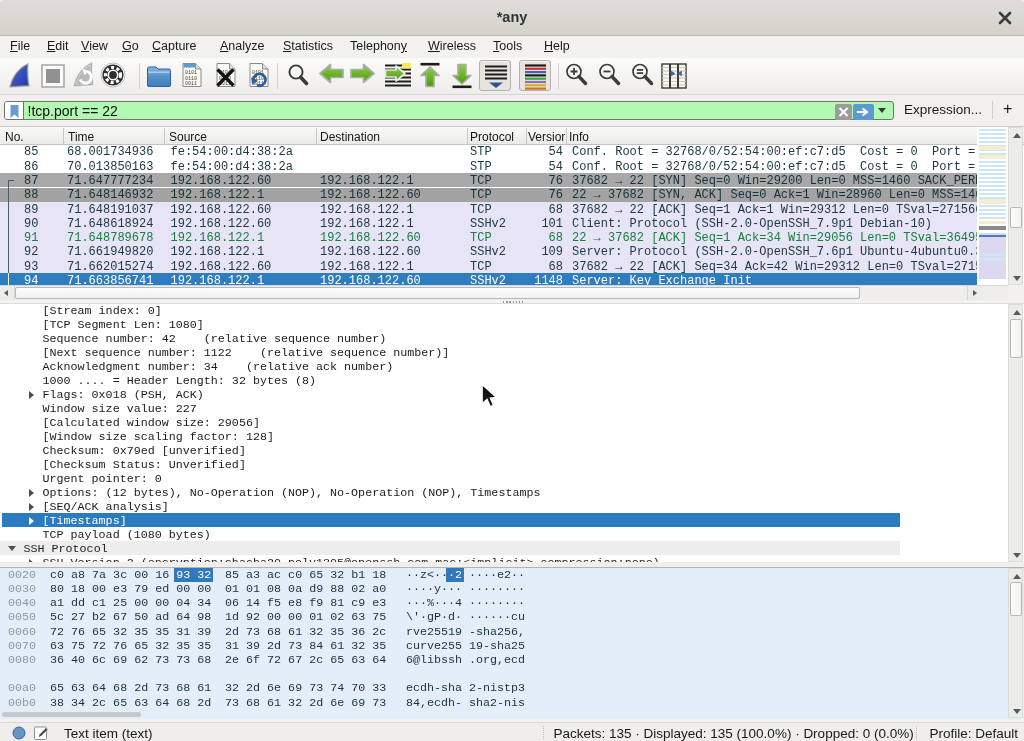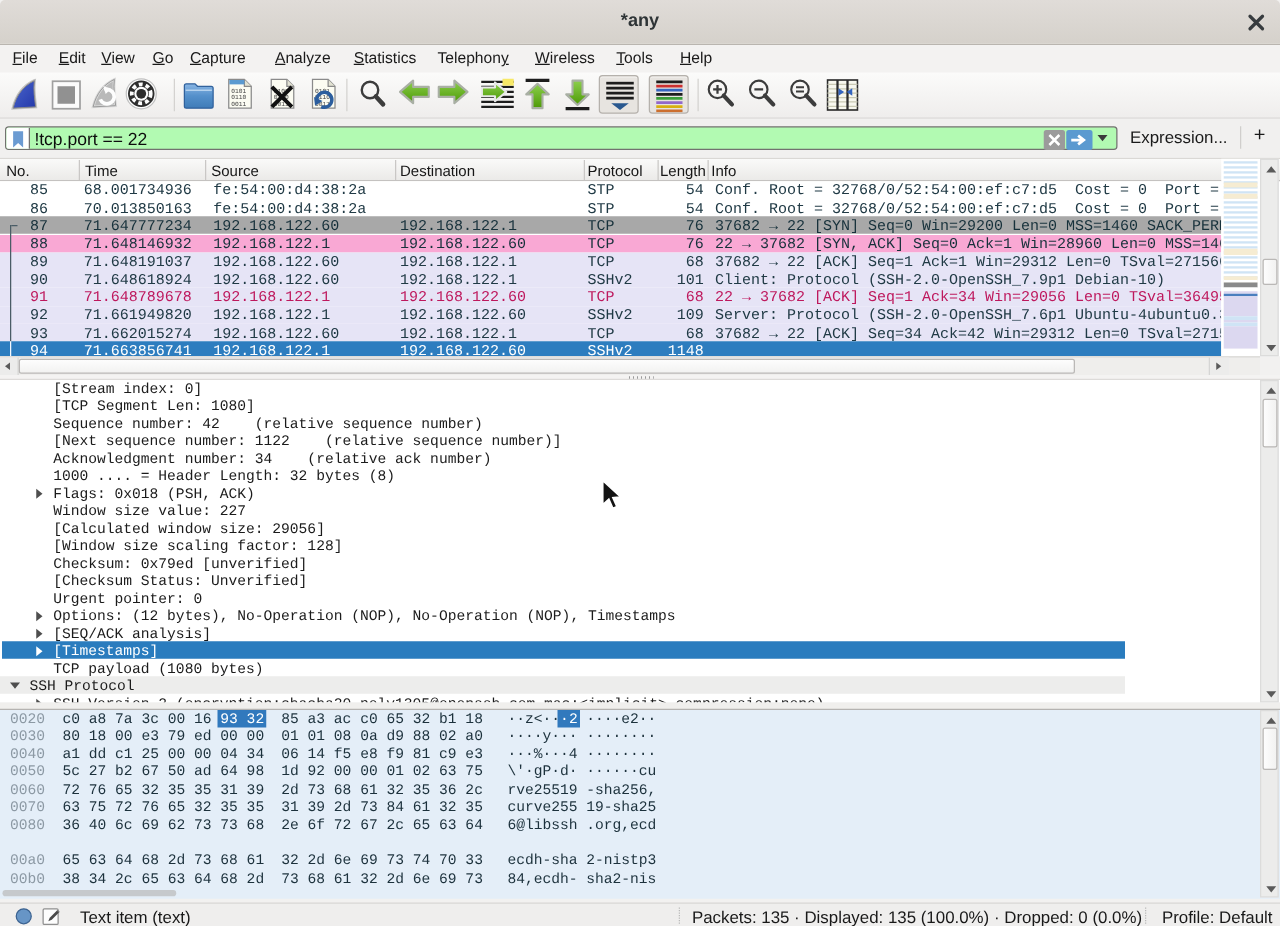--- a/index.html
+++ b/index.html
@@ -285,71 +285,71 @@
 <div class="hcol" style="left:5px">No.</div>
       <div class="hsep" style="left:63px"></div>
 <div class="hcol" style="left:68px">Time</div>
       <div class="hsep" style="left:164px"></div>
 <div class="hcol" style="left:169px">Source</div>
       <div class="hsep" style="left:316px"></div>
 <div class="hcol" style="left:320px">Destination</div>
       <div class="hsep" style="left:467px"></div>
 <div class="hcol" style="left:470px">Protocol</div>
       <div class="hsep" style="left:526px"></div>
-<div class="hcol" style="left:528px;width:37px;overflow:hidden">Length</div>
+<div class="hcol" style="left:528px;width:37px;overflow:hidden">Version</div>
       <div class="hsep" style="left:566px"></div>
 <div class="hcol" style="left:569px">Info</div>
 </div>
 <div class="prow mono" style="top:18.6px;height:14.3px;background:#ffffff;color:#203a45">
 <div class="cno">85</div><div class="ctime">68.001734936</div><div class="csrc">fe:54:00:d4:38:2a</div>
 <div class="cproto">STP</div><div class="clen">54</div><div class="cinfo">Conf. Root = 32768/0/52:54:00:ef:c7:d5  Cost = 0  Port = 0x8004</div>
 </div>
 <div class="prow mono" style="top:32.9px;height:14.3px;background:#ffffff;color:#203a45">
 <div class="cno">86</div><div class="ctime">70.013850163</div><div class="csrc">fe:54:00:d4:38:2a</div>
 <div class="cproto">STP</div><div class="clen">54</div><div class="cinfo">Conf. Root = 32768/0/52:54:00:ef:c7:d5  Cost = 0  Port = 0x8004</div>
 </div>
 <div class="prow mono" style="top:47.2px;height:14.3px;background:#a8a8a8;color:#17313b">
 <div class="cno">87</div><div class="ctime">71.647777234</div><div class="csrc">192.168.122.60</div>
 <div class="cdst">192.168.122.1</div>
 <div class="cproto">TCP</div><div class="clen">76</div><div class="cinfo">37682 → 22 [SYN] Seq=0 Win=29200 Len=0 MSS=1460 SACK_PERM=1</div>
 </div>
-<div class="prow mono" style="top:61.5px;height:14.3px;background:#f9a8d4;color:#17313b">
+<div class="prow mono" style="top:61.5px;height:14.3px;background:#a3a3a3;color:#17313b">
 <div class="cno">88</div><div class="ctime">71.648146932</div><div class="csrc">192.168.122.1</div>
 <div class="cdst">192.168.122.60</div>
 <div class="cproto">TCP</div><div class="clen">76</div><div class="cinfo">22 → 37682 [SYN, ACK] Seq=0 Ack=1 Win=28960 Len=0 MSS=1460 </div>
 </div>
 <div class="prow mono" style="top:75.8px;height:14.3px;background:#e6e4f6;color:#203a45">
 <div class="cno">89</div><div class="ctime">71.648191037</div><div class="csrc">192.168.122.60</div>
 <div class="cdst">192.168.122.1</div>
 <div class="cproto">TCP</div><div class="clen">68</div><div class="cinfo">37682 → 22 [ACK] Seq=1 Ack=1 Win=29312 Len=0 TSval=2715663</div>
 </div>
 <div class="prow mono" style="top:90.1px;height:14.3px;background:#e6e4f6;color:#203a45">
 <div class="cno">90</div><div class="ctime">71.648618924</div><div class="csrc">192.168.122.60</div>
 <div class="cdst">192.168.122.1</div>
 <div class="cproto">SSHv2</div><div class="clen">101</div><div class="cinfo">Client: Protocol (SSH-2.0-OpenSSH_7.9p1 Debian-10)</div>
 </div>
-<div class="prow mono" style="top:104.4px;height:14.3px;background:#e6e4f6;color:#be185d">
+<div class="prow mono" style="top:104.4px;height:14.3px;background:#e6e4f6;color:#15803d">
 <div class="cno">91</div><div class="ctime">71.648789678</div><div class="csrc">192.168.122.1</div>
 <div class="cdst">192.168.122.60</div>
 <div class="cproto">TCP</div><div class="clen">68</div><div class="cinfo">22 → 37682 [ACK] Seq=1 Ack=34 Win=29056 Len=0 TSval=364952</div>
 </div>
 <div class="prow mono" style="top:118.7px;height:14.3px;background:#e6e4f6;color:#203a45">
 <div class="cno">92</div><div class="ctime">71.661949820</div><div class="csrc">192.168.122.1</div>
 <div class="cdst">192.168.122.60</div>
 <div class="cproto">SSHv2</div><div class="clen">109</div><div class="cinfo">Server: Protocol (SSH-2.0-OpenSSH_7.6p1 Ubuntu-4ubuntu0.3)</div>
 </div>
 <div class="prow mono" style="top:133.0px;height:14.3px;background:#e6e4f6;color:#203a45">
 <div class="cno">93</div><div class="ctime">71.662015274</div><div class="csrc">192.168.122.60</div>
 <div class="cdst">192.168.122.1</div>
 <div class="cproto">TCP</div><div class="clen">68</div><div class="cinfo">37682 → 22 [ACK] Seq=34 Ack=42 Win=29312 Len=0 TSval=27156</div>
 </div>
 <div class="prow mono" style="top:147.3px;height:11.7px;background:#2d7dbf;color:#ffffff">
 <div class="cno">94</div><div class="ctime">71.663856741</div><div class="csrc">192.168.122.1</div>
 <div class="cdst">192.168.122.60</div>
-<div class="cproto">SSHv2</div><div class="clen">1148</div>
+<div class="cproto">SSHv2</div><div class="clen">1148</div><div class="cinfo">Server: Key Exchange Init</div>
 </div>
 <div class="abs" style="left:7.5px;top:54.2px;width:1px;height:93.1px;background:#4a5c66"></div>
 <div class="abs" style="left:8.5px;top:54.2px;width:5.5px;height:1px;background:#4a5c66"></div>
 <div class="abs" style="left:7.5px;top:147.3px;width:1.5px;height:11.7px;background:#f4f8fd"></div>
 <div id="minimap">
 <div class="mstripe" style="top:1.5px;height:2.0px;background:#cfe4f5"></div>
 <div class="mstripe" style="top:3.5px;height:2.0px;background:#ffffff"></div>
 <div class="mstripe" style="top:5.5px;height:2.0px;background:#cfe4f5"></div>
 <div class="mstripe" style="top:7.5px;height:2.0px;background:#ffffff"></div>
 <div class="mstripe" style="top:9.5px;height:2.0px;background:#cfe4f5"></div>

